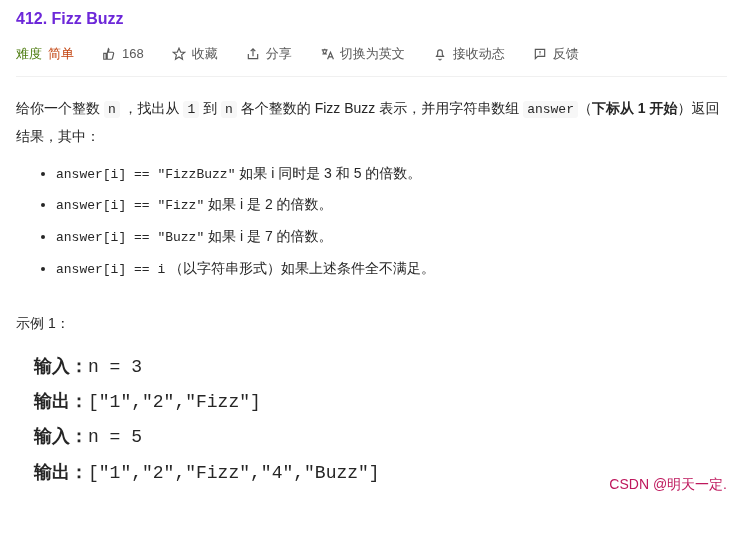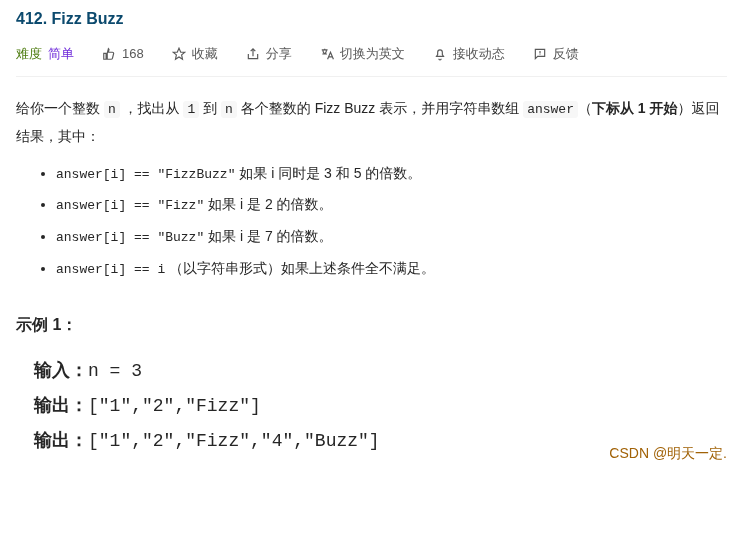--- a/index.html
+++ b/index.html
@@ -9,41 +9,41 @@
       color: #262626;
       padding: 6px 16px 16px 16px;
       width: 743px;
       font-size: 14px;
       line-height: 1.6;
       position: relative;
     }
     .title {
       font-size: 16px;
       font-weight: 600;
-      color: #0c4a6e;
+      color: #6d28d9;
       margin-bottom: 12px;
     }
     .meta-bar {
       display: flex;
       align-items: center;
       gap: 28px;
       font-size: 13px;
       color: #595959;
       padding-bottom: 12px;
       border-bottom: 1px solid #f0f0f0;
       margin-bottom: 18px;
     }
     .meta-item {
       display: inline-flex;
       align-items: center;
       gap: 6px;
       cursor: pointer;
     }
     .difficulty-label { color: #4d7c0f; }
-    .difficulty-value { color: #6d28d9; }
+    .difficulty-value { color: #c2410c; }
     .icon { display: inline-flex; width: 14px; height: 14px; }
     .icon svg { width: 100%; height: 100%; }
     .description { color: #262626; font-size: 14px; line-height: 1.9; }
     .description p { margin-bottom: 8px; }
     .code-inline {
       font-family: "Courier New", Consolas, monospace;
       background: #f7f7f7;
       padding: 1px 4px;
       border-radius: 3px;
       font-size: 13px;
@@ -52,37 +52,37 @@
     ul.rules {
       list-style: disc;
       margin: 10px 0 20px 40px;
     }
     ul.rules li {
       margin-bottom: 4px;
       font-size: 14px;
     }
     .mono { font-family: "Courier New", Consolas, monospace; font-size: 13px; }
     .example-label {
-      font-weight: 700;
+      font-weight: 400;
       margin-top: 28px;
       margin-bottom: 12px;
-      font-size: 16px;
+      font-size: 14px;
     }
     .example-block {
       margin-left: 18px;
       font-size: 18px;
       line-height: 1.9;
     }
     .example-block .io-label { font-weight: 600; }
     .example-block .io-value { font-family: "Courier New", Consolas, monospace; }
     .watermark {
       position: absolute;
       right: 16px;
       bottom: 10px;
-      color: #a16207;
+      color: #be185d;
       font-size: 14px;
       pointer-events: none;
     }
   </style>
 </head>
 <body>
 
 <div class="title">412. Fizz Buzz</div>
 
 <div class="meta-bar">
@@ -152,17 +152,18 @@
     <li><span class="mono">answer[i] == i</span><span> （以字符串形式）如果上述条件全不满足。</span></li>
   </ul>
 
   <div class="example-label">示例 1：</div>
   <div class="example-block">
     <div><span class="io-label">输入：</span><span class="io-value">n = 3</span></div>
     <div><span class="io-label">输出：</span><span class="io-value">["1","2","Fizz"]</span></div>
   </div>
 
   <div class="example-block">
+    <div><span class="io-label">输入：</span><span class="io-value">n = 5</span></div>
     <div><span class="io-label">输出：</span><span class="io-value">["1","2","Fizz","4","Buzz"]</span></div>
   </div>
 </div>
 
 <div class="watermark">CSDN @明天一定.</div>
 
 </body></html>

